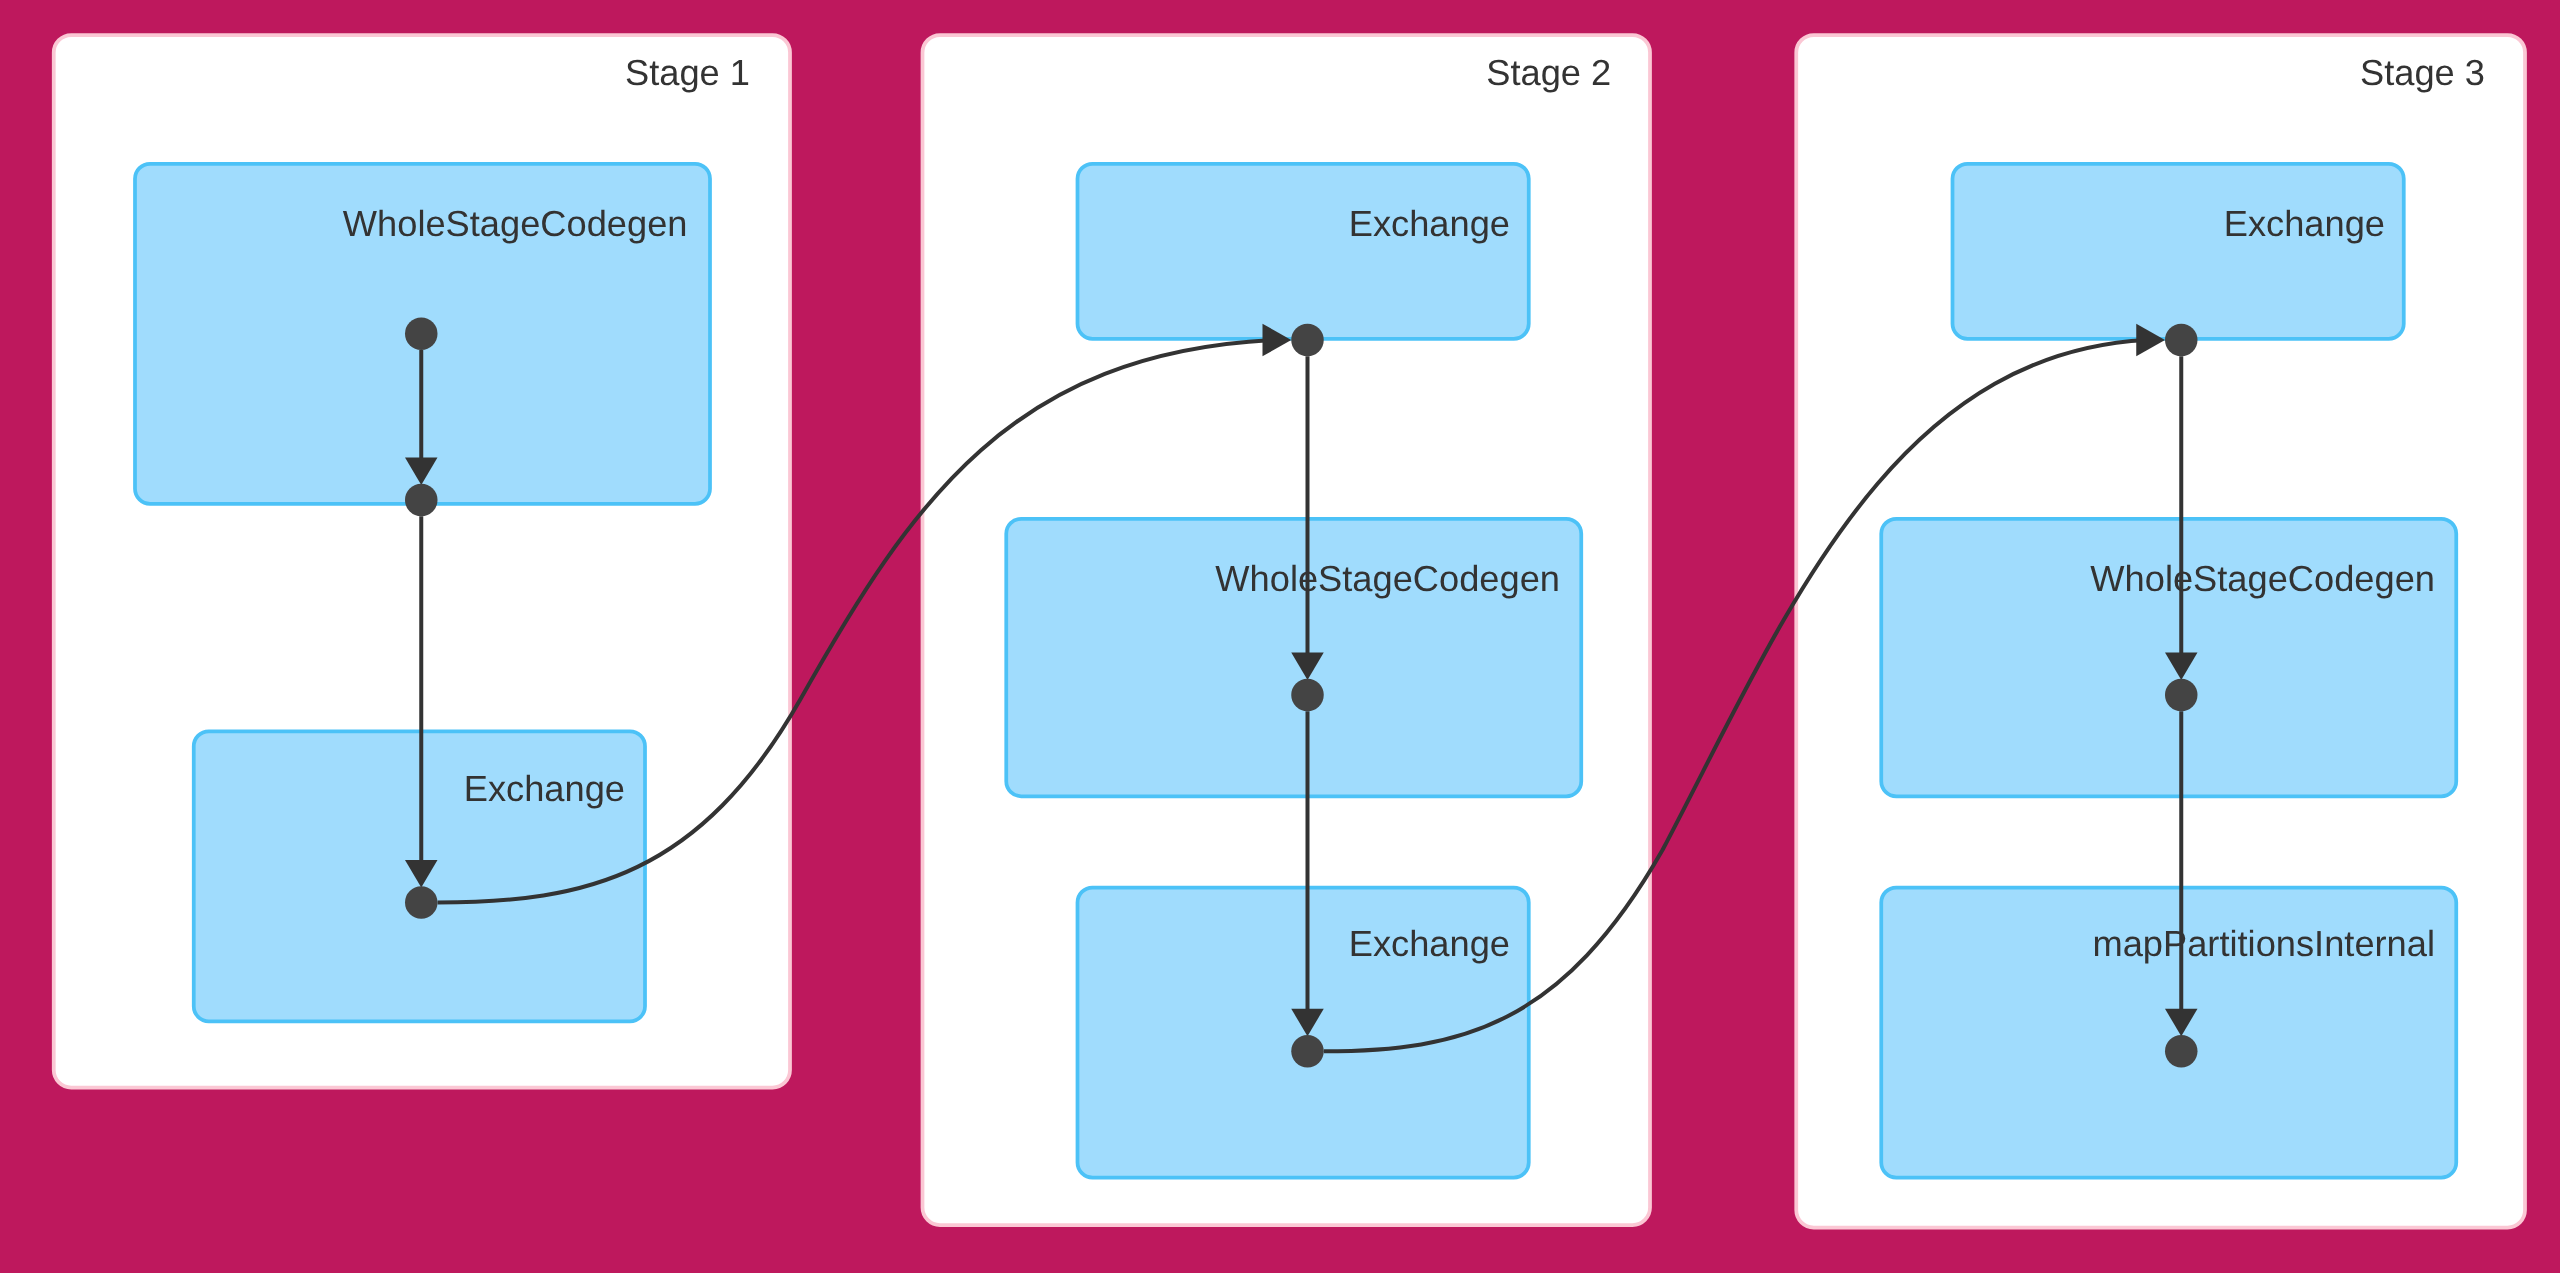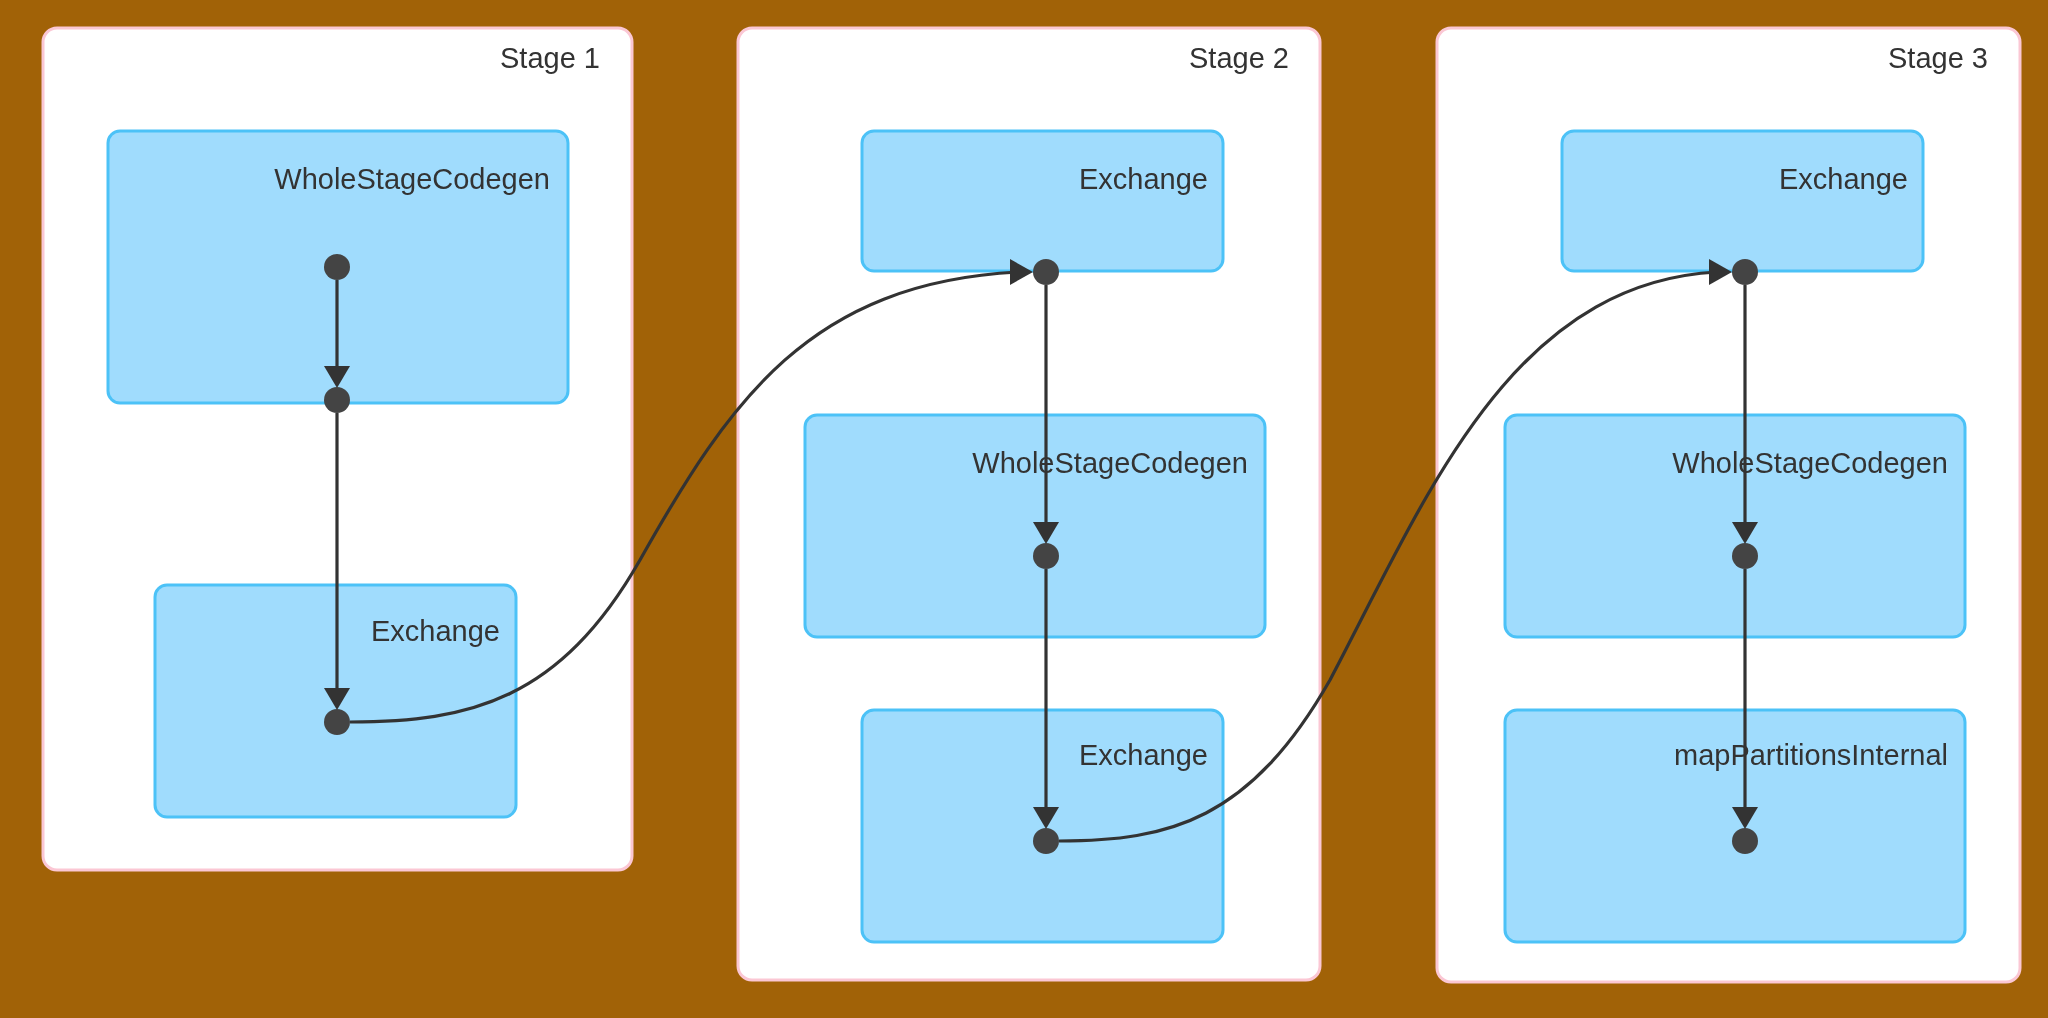--- a/index.html
+++ b/index.html
@@ -8,21 +8,21 @@
     padding: 0;
     background: #ffffff;
   }
   body {
     font-family: "Liberation Sans", sans-serif;
   }
   #dag-root {
     position: relative;
     width: 2048px;
     height: 1018px;
-    background: #a16207;
+    background: #be185d;
     overflow: hidden;
   }
   #dag-svg {
     display: block;
     width: 2048px;
     height: 1018px;
   }
   .stage-cluster-rect {
     fill: #ffffff;
     stroke: #fbc7d4;

